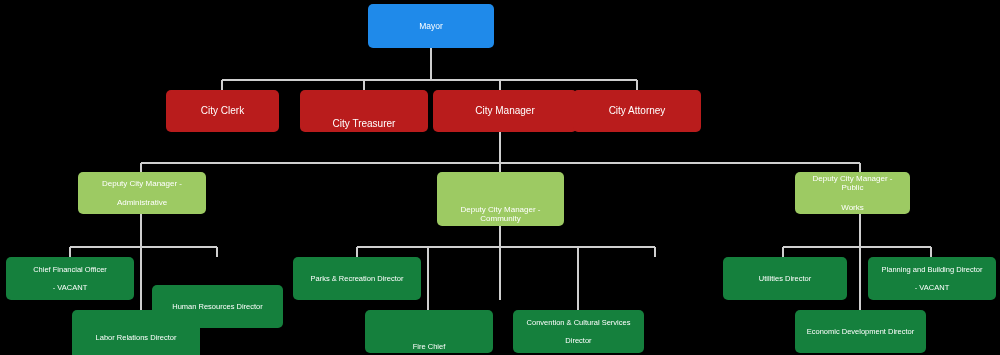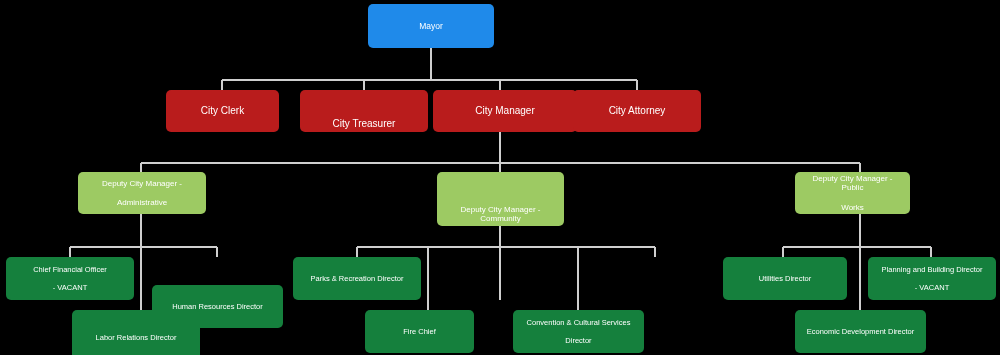--- a/index.html
+++ b/index.html
@@ -137,21 +137,21 @@
   <div class="node lvl-dept" style="left:868px; top:257px; width:128px; height:43px;">
     <span>
       <span>Planning and Building Director</span><br>
       <span>- VACANT</span>
     </span>
   </div>
 
   <div class="node lvl-dept" style="left:72px; top:310px; width:128px; height:55px;">
     <span>Labor Relations Director</span>
   </div>
-  <div class="node lvl-dept" style="left:365px; top:310px; width:109px; height:43px;">
+  <div class="node lvl-dept" style="left:365px; top:310px; width:128px; height:43px;align-items:flex-end;">
     <span>Fire Chief</span>
   </div>
   <div class="node lvl-dept" style="left:795px; top:310px; width:131px; height:43px;">
     <span>Economic Development Director</span>
   </div>
   <div class="node lvl-dept" style="left:513px; top:310px; width:131px; height:43px;">
     <span>
       <span>Convention &amp; Cultural Services</span><br>
       <span>Director</span>
     </span>

